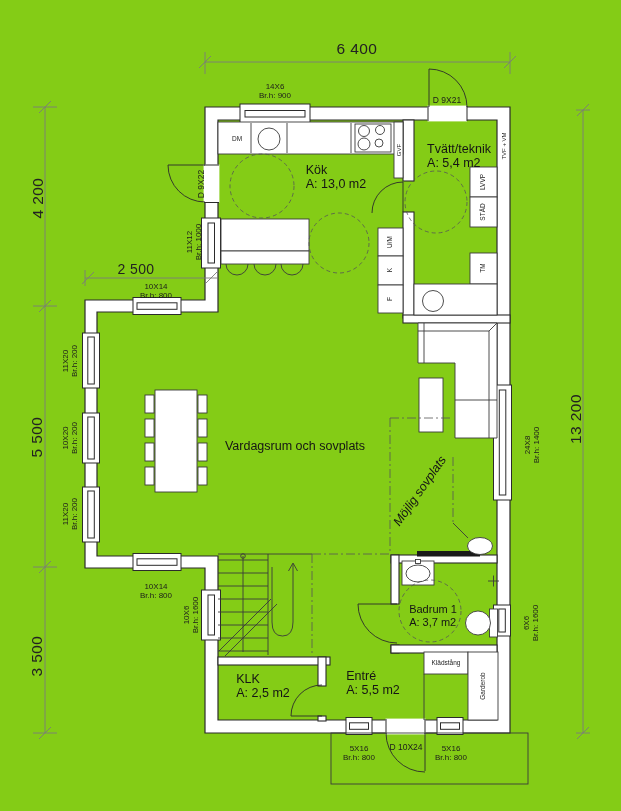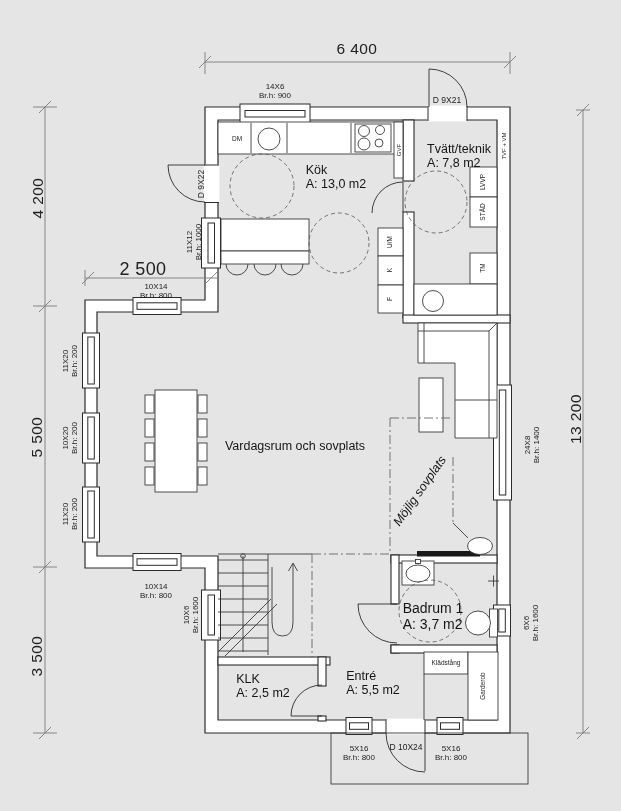--- a/index.html
+++ b/index.html
@@ -1,16 +1,16 @@
 <!DOCTYPE html>
 <html><head>
 <meta charset="utf-8">
 <style>
   html,body{margin:0;padding:0;background:#fff;}
-  .stage{position:relative;width:621px;height:811px;background:#e5e5e5;overflow:hidden;
+  .stage{position:relative;width:621px;height:811px;background:#84cc16;overflow:hidden;
          font-family:"Liberation Sans",sans-serif;}
   .plan-svg{position:absolute;left:0;top:0;}
   .lbl{position:absolute;transform:translate(-50%,-50%);text-align:center;color:#111;
        line-height:1.15;white-space:nowrap;}
   .rot{transform:translate(-50%,-50%) rotate(-90deg);}
   .sov{transform:translate(-50%,-50%) rotate(-55deg);font-style:italic;color:#222;}
   .dim{font-size:15.5px;color:#222;letter-spacing:.4px;}
   .win{font-size:8px;color:#1c1c1c;}
   .door{font-size:8.5px;color:#1c1c1c;}
   .room{font-size:12.5px;text-align:left;color:#151515;}
@@ -183,21 +183,21 @@
     <path d="M583,110 V733 M576,110 H590 M576,733 H590"></path>
     <path d="M577,116 L589,104 M577,739 L589,727"></path>
   </g>
 </svg>
 
 <div class="lbl dim" style="left:357px;top:49px">6 400</div>
 <div class="lbl dim rot" style="left:38px;top:198px">4 200</div>
 <div class="lbl dim rot" style="left:37px;top:437px">5 500</div>
 <div class="lbl dim rot" style="left:37px;top:656px">3 500</div>
 <div class="lbl dim rot" style="left:576px;top:419px">13 200</div>
-<div class="lbl dim" style="left:143px;top:269px;font-size:18px">2 500</div>
+<div class="lbl dim" style="left:136px;top:269px;font-size:14px">2 500</div>
 
 <div class="lbl win" style="left:275px;top:91px">
   <span class="ln">14X6</span>
   <span class="ln">Br.h: 900</span>
 </div>
 <div class="lbl win rot" style="left:194px;top:242px">
   <span class="ln">11X12</span>
   <span class="ln">Br.h: 1000</span>
 </div>
 <div class="lbl win" style="left:156px;top:291px">
@@ -244,26 +244,26 @@
 <div class="lbl door" style="left:447px;top:101px">D 9X21</div>
 <div class="lbl door rot" style="left:202px;top:184px">D 9X22</div>
 <div class="lbl door" style="left:406px;top:748px">D 10X24</div>
 
 <div class="lbl room" style="left:336px;top:177px">
   <span class="ln">Kök</span>
   <span class="ln">A: 13,0 m2</span>
 </div>
 <div class="lbl room" style="left:459px;top:156px">
   <span class="ln">Tvätt/teknik</span>
-  <span class="ln">A: 7,8 m2</span>
+  <span class="ln">A: 5,4 m2</span>
 </div>
 <div class="lbl room" style="left:295px;top:446px">
   <span class="ln">Vardagsrum och sovplats</span>
 </div>
-<div class="lbl room" style="left:433px;top:616px;font-size:14px">
+<div class="lbl room" style="left:433px;top:616px;font-size:11px">
   <span class="ln">Badrum 1</span>
   <span class="ln">A: 3,7 m2</span>
 </div>
 <div class="lbl room" style="left:263px;top:686px">
   <span class="ln">KLK</span>
   <span class="ln">A: 2,5 m2</span>
 </div>
 <div class="lbl room" style="left:373px;top:683px">
   <span class="ln">Entré</span>
   <span class="ln">A: 5,5 m2</span>

